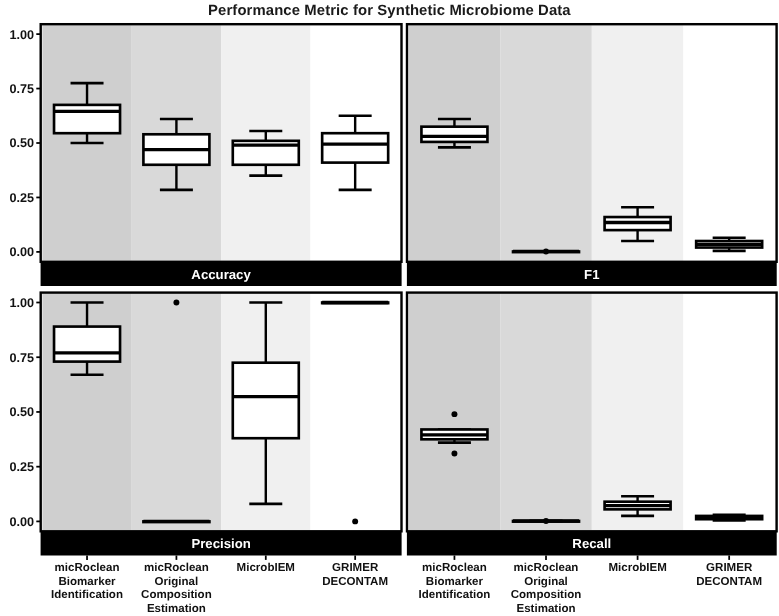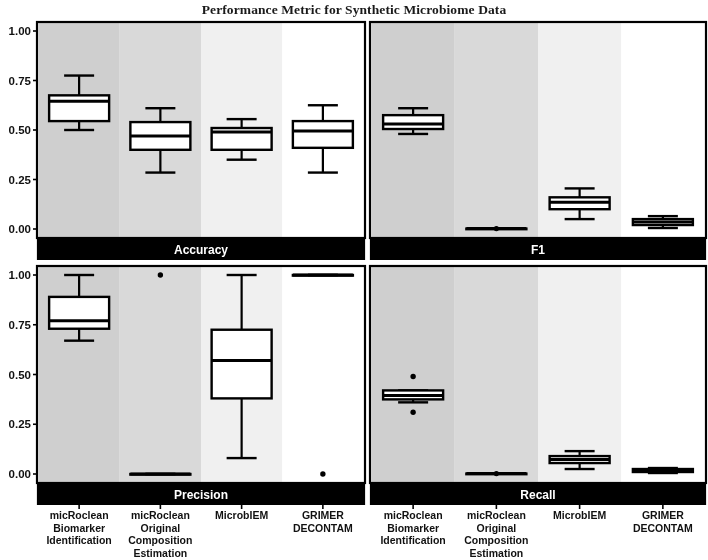--- a/index.html
+++ b/index.html
@@ -14,21 +14,20 @@
   .chart-title {
     position: absolute;
     top: 2px;
     left: 0;
     width: 708px;
     text-align: center;
     font-size: 13.5px;
     font-weight: bold;
     color: #1a1a1a;
     letter-spacing: 0.1px;
-    font-family: Liberation Serif, serif;
   }
   svg { position: absolute; top: 0; left: 0; }
   svg text { font-family: "Liberation Sans", "DejaVu Sans", sans-serif; }
 </style>
 </head>
 <body>
 
 <div class="figure">
   <div class="chart-title">Performance Metric for Synthetic Microbiome Data</div>
   <svg id="plot-svg" width="708" height="560" viewBox="0 0 708 560">

